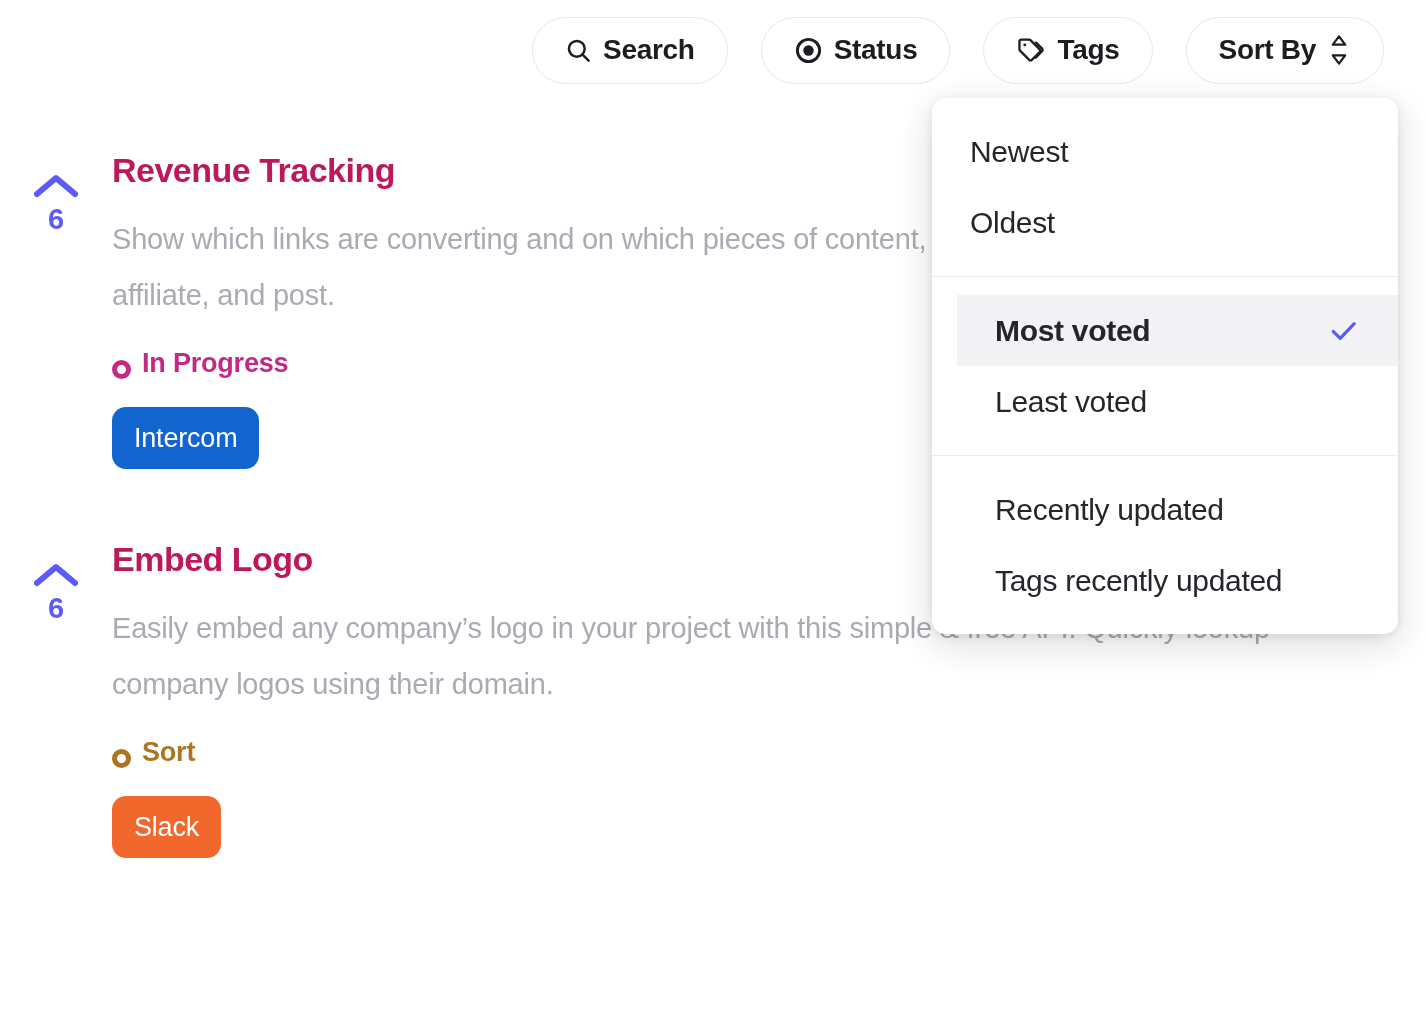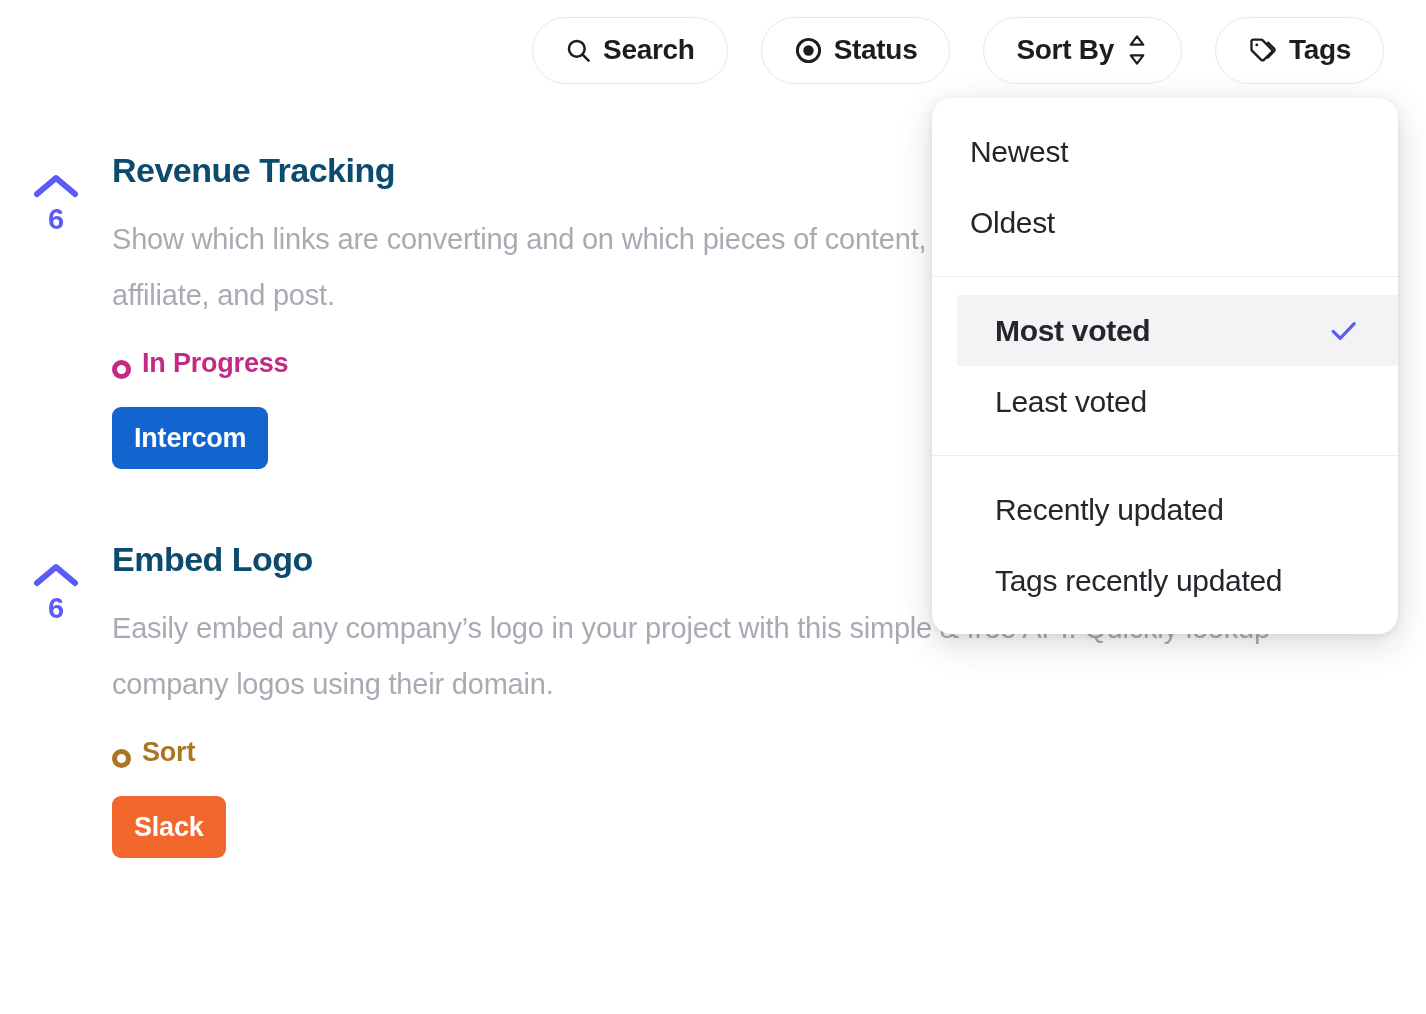--- a/index.html
+++ b/index.html
@@ -53,21 +53,21 @@
 
   .ic { display: inline-flex; align-items: center; justify-content: center; }
   .ic svg { display: block; }
 
   
   .dropdown {
     position: absolute;
     left: 932px;
     top: 98px;
     width: 466px;
-    border-radius: 20px;
+    border-radius: 14px;
     background: #ffffff;
     box-shadow: 0 10px 34px rgba(20,22,30,0.16), 0 2px 8px rgba(20,22,30,0.08);
     overflow: hidden;
     z-index: 40;
   }
   .dd-group { padding: 18px 0; }
   .dd-group + .dd-group { border-top: 1.5px solid #ececee; padding-left: 25px; }
 
   .dd-item {
     position: relative;
@@ -122,21 +122,21 @@
   .post-head {
     display: flex;
     align-items: flex-start;
     justify-content: space-between;
     gap: 20px;
   }
 
   .post-title {
     font-size: 34px;
     font-weight: 700;
-    color: #0c4a6e;
+    color: #be185d;
     letter-spacing: -0.5px;
     line-height: 1.18;
     cursor: pointer;
   }
 
   .comments {
     display: flex;
     align-items: center;
     gap: 10px;
     color: #9a9ba4;
@@ -169,24 +169,24 @@
     border-radius: 50%;
     border: 5.5px solid currentColor;
   }
 
   .tag-row { margin-top: 28px; display: flex; gap: 14px; }
   .tag {
     display: inline-flex;
     align-items: center;
     height: 62px;
     padding: 0 22px;
-    border-radius: 9px;
+    border-radius: 14px;
     color: #ffffff;
     font-size: 27px;
-    font-weight: 700;
+    font-weight: 400;
     letter-spacing: -0.2px;
     cursor: pointer;
   }
 </style>
 </head>
 <body>
 
 <div class="page">
 
   <div class="toolbar">
@@ -205,38 +205,38 @@
       <span class="ic">
         <svg width="29" height="29" viewBox="0 0 24 24" fill="none">
           <circle cx="12" cy="12" r="9.2" stroke="#1c1d21" stroke-width="2.4"></circle>
           <circle cx="12" cy="12" r="4.3" fill="#1c1d21"></circle>
         </svg>
       </span>
       <span class="lbl">Status</span>
     </button>
 
     <button class="filter-btn">
-      <span class="lbl">Sort By</span>
-      <span class="ic">
-        <svg width="24" height="30" viewBox="0 0 18 26" fill="#1c1d21">
-          <path d="M9 1.2 14.4 8.4H3.6L9 1.2Z" fill="none" stroke="#1c1d21" stroke-width="1.9" stroke-linejoin="round"></path>
-          <path d="M9 24.8 3.6 17.6h10.8L9 24.8Z" fill="none" stroke="#1c1d21" stroke-width="1.9" stroke-linejoin="round"></path>
-        </svg>
-      </span>
-    </button>
-
-    <button class="filter-btn">
       <span class="ic">
         <svg width="30" height="28" viewBox="0 0 26 24" fill="none" stroke="#1c1d21" stroke-width="2" stroke-linejoin="round" stroke-linecap="round">
           <path d="M11.4 3H4.6A1.6 1.6 0 0 0 3 4.6v6.8c0 .43.17.84.47 1.14l8 8a1.6 1.6 0 0 0 2.27 0l6.79-6.79a1.6 1.6 0 0 0 0-2.27l-8-8A1.6 1.6 0 0 0 11.4 3Z"></path>
           <circle cx="7.6" cy="7.6" r="1.25" fill="#1c1d21" stroke="none"></circle>
           <path d="M17.4 5.6l5.2 5.2a1.6 1.6 0 0 1 0 2.27l-5.5 5.5"></path>
         </svg>
       </span>
       <span class="lbl">Tags</span>
+    </button>
+
+    <button class="filter-btn">
+      <span class="lbl">Sort By</span>
+      <span class="ic">
+        <svg width="24" height="30" viewBox="0 0 18 26" fill="#1c1d21">
+          <path d="M9 1.2 14.4 8.4H3.6L9 1.2Z" fill="none" stroke="#1c1d21" stroke-width="1.9" stroke-linejoin="round"></path>
+          <path d="M9 24.8 3.6 17.6h10.8L9 24.8Z" fill="none" stroke="#1c1d21" stroke-width="1.9" stroke-linejoin="round"></path>
+        </svg>
+      </span>
     </button>
   </div>
 
   <div class="list">
 
     <div class="post">
       <div class="vote">
         <span class="chev">
           <svg width="46" height="26" viewBox="0 0 46 26" fill="none" stroke="#5b5bf5" stroke-width="6" stroke-linecap="round" stroke-linejoin="round">
             <path d="M4 21 23 5l19 16"></path>

